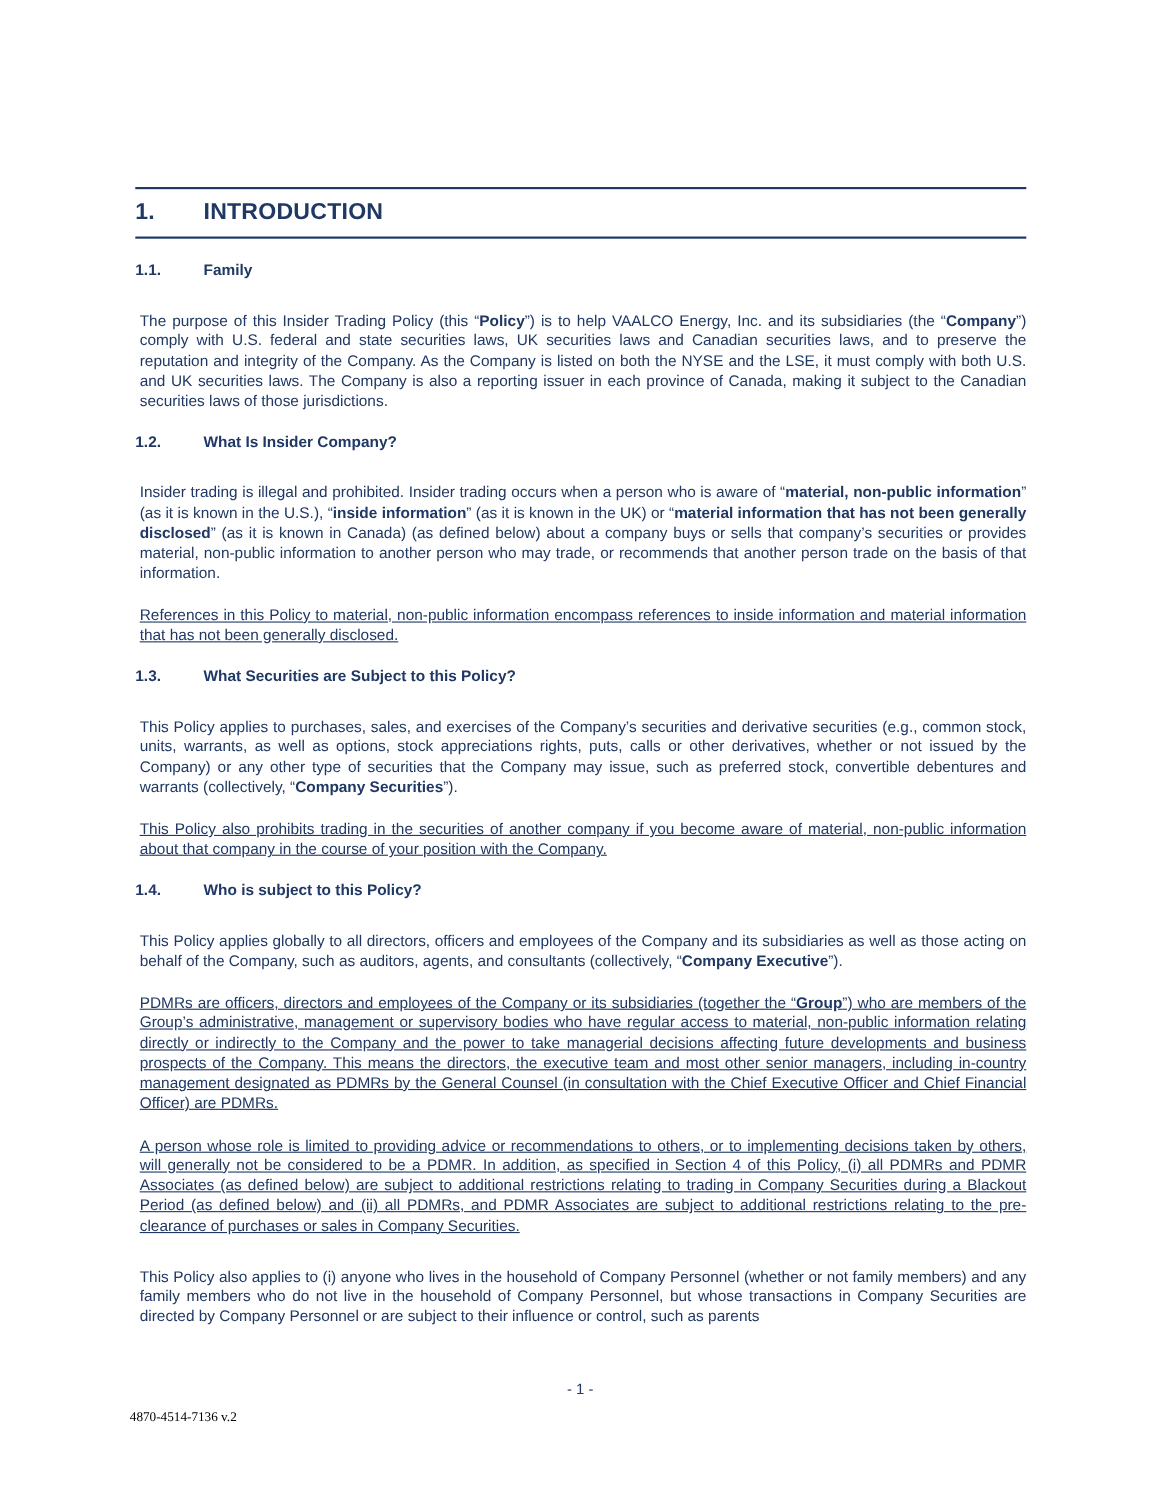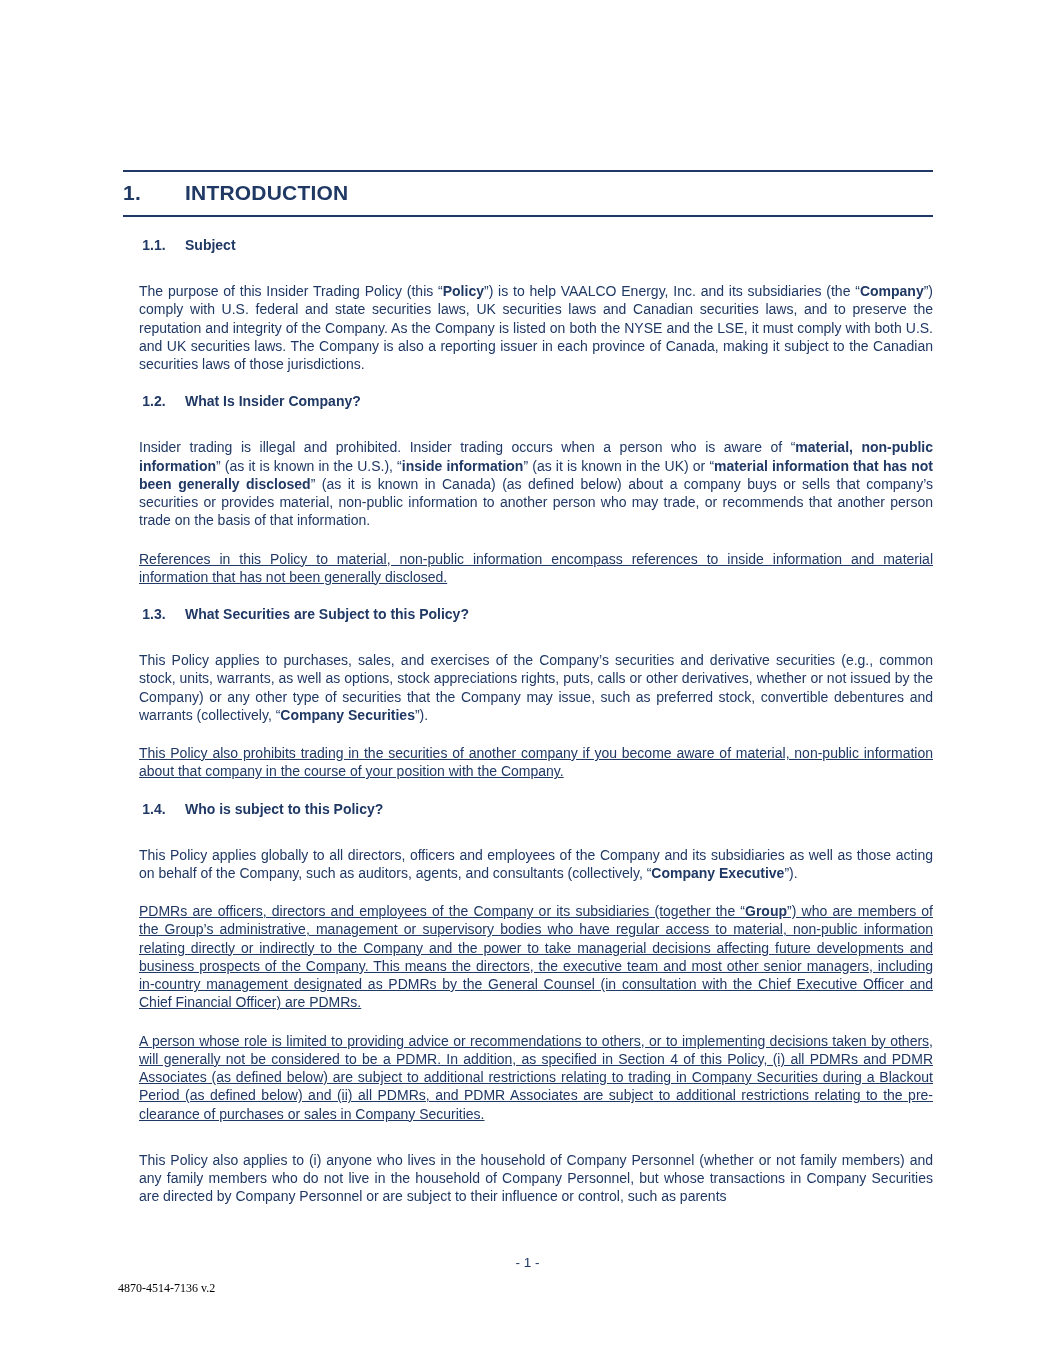--- a/index.html
+++ b/index.html
@@ -35,24 +35,23 @@
   .num {
     width: 62px;
     flex: none;
   }
   h2.sub-head {
     margin: 20px 0 0 0;
     font-size: 14px;
     line-height: 17px;
     font-weight: bold;
     display: flex;
-    text-align: center;
   }
   .subsection p {
-    margin: 28px 0 0 16px;
+    margin: 28px 0 0 4px;
     font-size: 14px;
     line-height: 18.25px;
     text-align: justify;
   }
   .subsection p + p { margin-top: 20px; text-decoration: underline; }
   strong { font-weight: bold; }
   .footer-page-number {
     position: absolute;
     left: 0;
     right: 0;
@@ -78,21 +77,21 @@
     <div class="rule rule-top"></div>
     <h1 class="doc-title">
       <span class="num">1.</span>
       <span>INTRODUCTION</span>
     </h1>
     <div class="rule"></div>
     <div id="sections">
         <div class="subsection">
           <h2 class="sub-head">
             <span class="num">1.1.</span>
-            <span>Subject</span>
+            <span>Family</span>
           </h2>
           <p><span>The purpose of this Insider Trading Policy (this “</span><strong>Policy</strong><span>”) is to help VAALCO Energy, Inc. and its subsidiaries (the “</span><strong>Company</strong><span>”) comply with U.S. federal and state securities laws, UK securities laws and Canadian securities laws, and to preserve the reputation and integrity of the Company. As the Company is listed on both the NYSE and the LSE, it must comply with both U.S. and UK securities laws. The Company is also a reporting issuer in each province of Canada, making it subject to the Canadian securities laws of those jurisdictions.</span></p>
         </div>
         <div class="subsection">
           <h2 class="sub-head">
             <span class="num">1.2.</span>
             <span>What Is Insider Company?</span>
           </h2>
           <p><span>Insider trading is illegal and prohibited. Insider trading occurs when a person who is aware of “</span><strong>material, non-public information</strong><span>” (as it is known in the U.S.), “</span><strong>inside information</strong><span>” (as it is known in the UK) or “</span><strong>material information that has not been generally disclosed</strong><span>” (as it is known in Canada) (as defined below) about a company buys or sells that company’s securities or provides material, non-public information to another person who may trade, or recommends that another person trade on the basis of that information.</span></p>
           <p><span>References in this Policy to material, non-public information encompass references to inside information and material information that has not been generally disclosed.</span></p>

